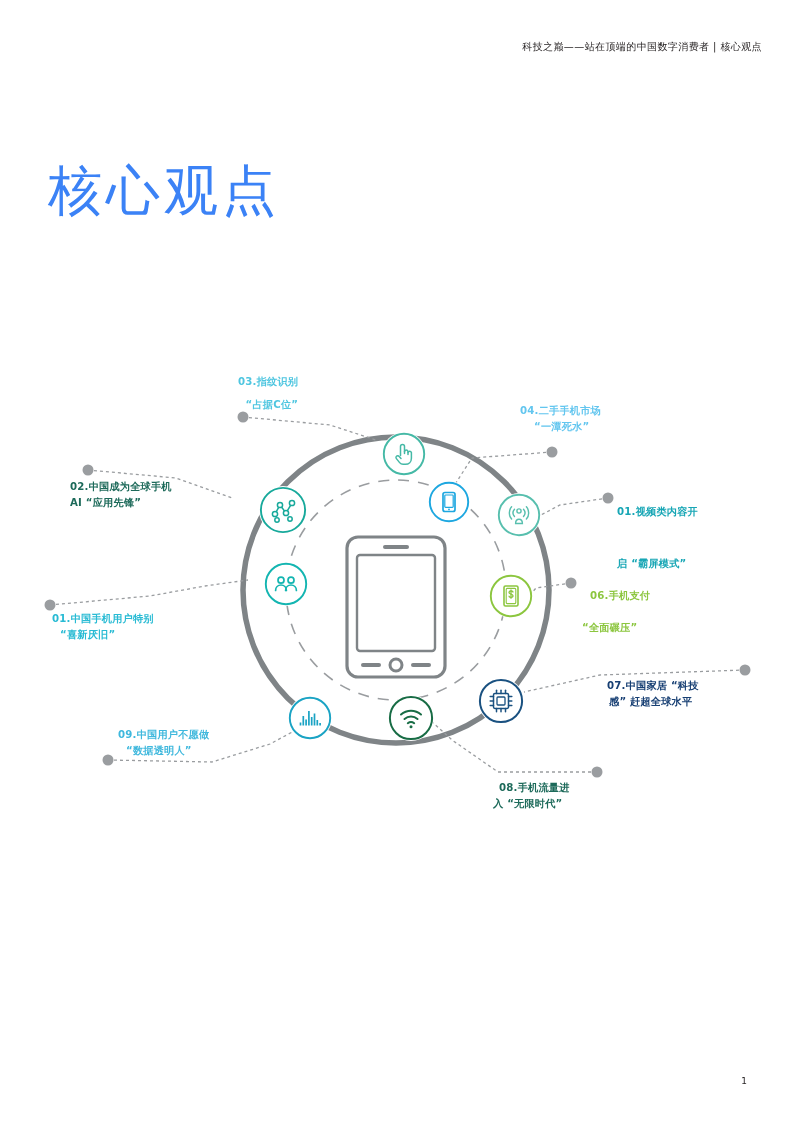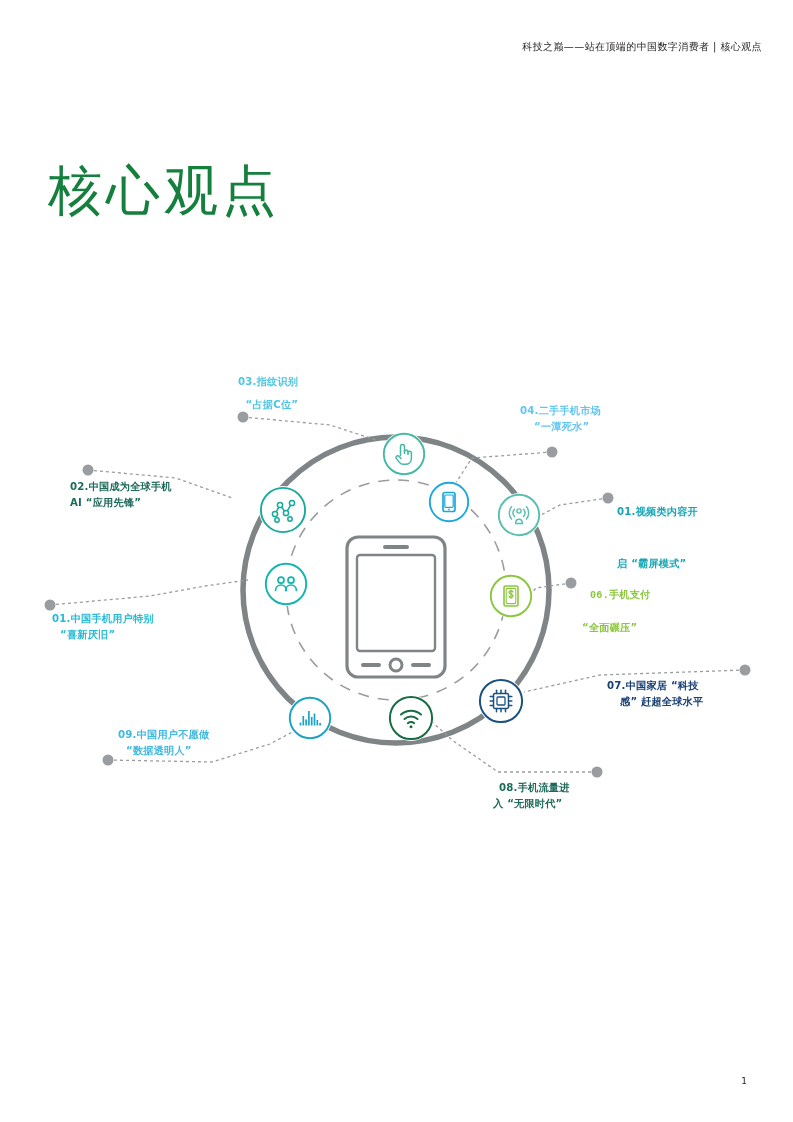--- a/index.html
+++ b/index.html
@@ -27,21 +27,21 @@
     white-space: nowrap;
   }
 
   
   .page-title {
     position: absolute;
     left: 48px;
     top: 160px;
     font-size: 54px;
     font-weight: 400;
-    color: #15803d;
+    color: #3b82f6;
     letter-spacing: 4px;
     line-height: 1.15;
   }
 
   
   .diagram {
     position: absolute;
     left: 0;
     top: 340px;
     width: 793px;
@@ -71,23 +71,23 @@
   .lbl-03 { left: 238px; top: 27px;  color: #4fc6e0; text-align: center; }
   .lbl-04 { left: 520px; top: 63px;  color: #63c6ef; }
   .lbl-05 { left: 617px; top: 164px; color: #17a6b5; }
   .lbl-06 { left: 578px; top: 248px; color: #8cc63f; }
   .lbl-07 { left: 607px; top: 338px; color: #173f73; }
   .lbl-08 { left: 487px; top: 440px; color: #1d6a5a; }
   .lbl-09 { left: 118px; top: 387px; color: #3fb8dd; }
 
   .lbl-03 .l1, .lbl-03 .l2 { text-align: right; display:block;margin-top:7px; }
   .lbl-05 .l2 { text-align: left; margin-top: 36px; }
-  .lbl-06 .l1 { padding-left: 12px; display:block;font-family:Liberation Mono, monospace; }
+  .lbl-06 .l1 { padding-left: 12px; display:block; }
   .lbl-06 .l2 { padding-left: 4px; display:block;margin-top:16px; }
-  .lbl-07 .l2 { padding-left: 2px; display:block;margin-left:11px; }
+  .lbl-07 .l2 { padding-left: 2px; display:block; }
   .lbl-08 .l1 { padding-left: 12px; display:block; }
   .lbl-08 .l2 { padding-left: 6px; display:block; }
   .lbl-09 .l1 { display:block; }
   .lbl-09 .l2 { padding-left: 8px; display:block; }
   .lbl-01 .l2 { padding-left: 8px; display:block; }
   .lbl-02 .l2 { display:block; }
   .lbl-04 .l2 { padding-left: 14px; display:block; }
 
   
   .icon-node {

